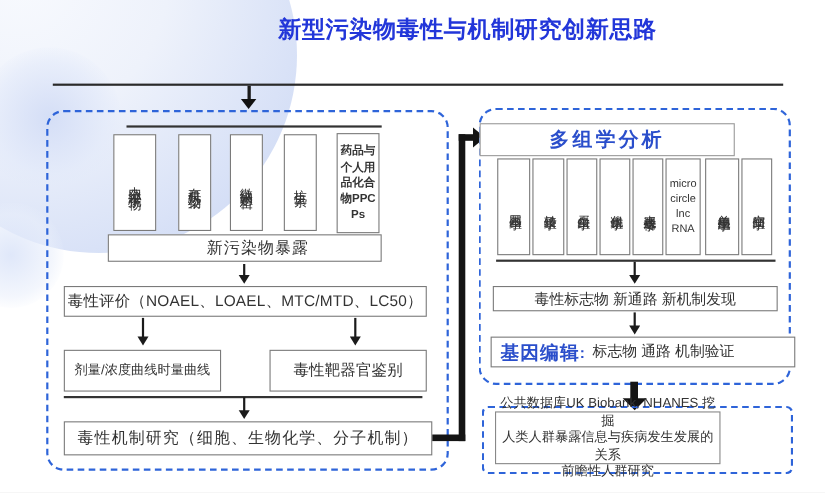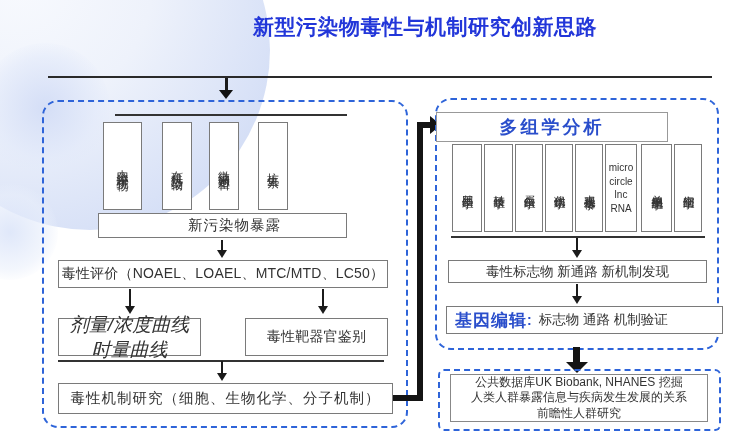--- a/index.html
+++ b/index.html
@@ -49,21 +49,21 @@
   
   .thick{position:absolute;background:#141414;}
   .ah-right-thick{position:absolute;width:0;height:0;border-top:9px solid transparent;
     border-bottom:9px solid transparent;border-left:11px solid #141414;}
   .ah-down-thick{position:absolute;width:0;height:0;border-left:11px solid transparent;
     border-right:11px solid transparent;border-top:11px solid #141414;}
 
   .f145{font-size:14.5px;letter-spacing:1px;}
   .f14{font-size:14px;white-space:nowrap;letter-spacing:.2px;}
   .f135{font-size:13.5px;white-space:nowrap;}
-  .two-line{flex-direction:column;font-size:19px;line-height:1.32;font-style:italic;}
+  .two-line{flex-direction:row;font-size:12px;line-height:1.32;}
 
   .omics-header{font-size:18px;font-weight:800;color:#2a4ecb;letter-spacing:3px;border-color:#999;}
   .gene-box{justify-content:flex-start;padding-left:8px;}
   .gene-hl{font-size:17px;font-weight:800;color:#2a4ecb;letter-spacing:1px;}
   .gene-colon{font-size:14px;font-weight:700;color:#2a4ecb;}
   .gene-rest{font-size:13.5px;color:#333;margin-left:7px;white-space:nowrap;}
 
   .bottom-inner{flex-direction:column;font-size:12px;line-height:15.5px;border-color:#888;}
 </style>
 </head>
@@ -87,20 +87,23 @@
       <span>内分泌干扰物</span>
     </div>
   <div class="box vt" style="left:162px;top:122px;width:30px;height:88px;">
       <span>有机污染物</span>
     </div>
   <div class="box vt" style="left:209px;top:122px;width:30px;height:88px;">
       <span>微纳米塑料</span>
     </div>
   <div class="box vt" style="left:258px;top:122px;width:30px;height:88px;">
       <span>抗生素</span>
+    </div>
+  <div class="box ppcp" style="left:306px;top:121px;width:39px;height:91px;">
+      <span>药品与个人用品化合物PPCPs</span>
     </div>
 
   <div class="box f145" style="left:98px;top:213px;width:249px;height:25px;padding-left:24px;">
       <span>新污染物暴露</span>
     </div>
 
   <div class="stem" style="left:221px;top:240px;width:2px;height:12px;"></div>
   <div class="ah-down" style="left:216.5px;top:250px;"></div>
 
   <div class="box f14" style="left:58px;top:260px;width:330px;height:28px;">
@@ -178,19 +181,19 @@
   <div class="box gene-box" style="left:446px;top:306px;width:277px;height:28px;">
     <span class="gene-hl">基因编辑</span>
       <span class="gene-colon">:</span>
     <span class="gene-rest">标志物 通路 机制验证</span>
   </div>
 
   <div class="thick" style="left:573px;top:347px;width:7px;height:16px;"></div>
   <div class="ah-down-thick" style="left:565.5px;top:362px;"></div>
 
   <div class="panel panel-bottom"></div>
-  <div class="box bottom-inner" style="left:450px;top:374px;width:258px;height:48px;">
+  <div class="box bottom-inner" style="left:450px;top:374px;width:205px;height:48px;">
     <span>公共数据库UK Biobank, NHANES 挖掘</span>
     <span>人类人群暴露信息与疾病发生发展的关系</span>
     <span>前瞻性人群研究</span>
   </div>
 
 </div>
 
 </body></html>

